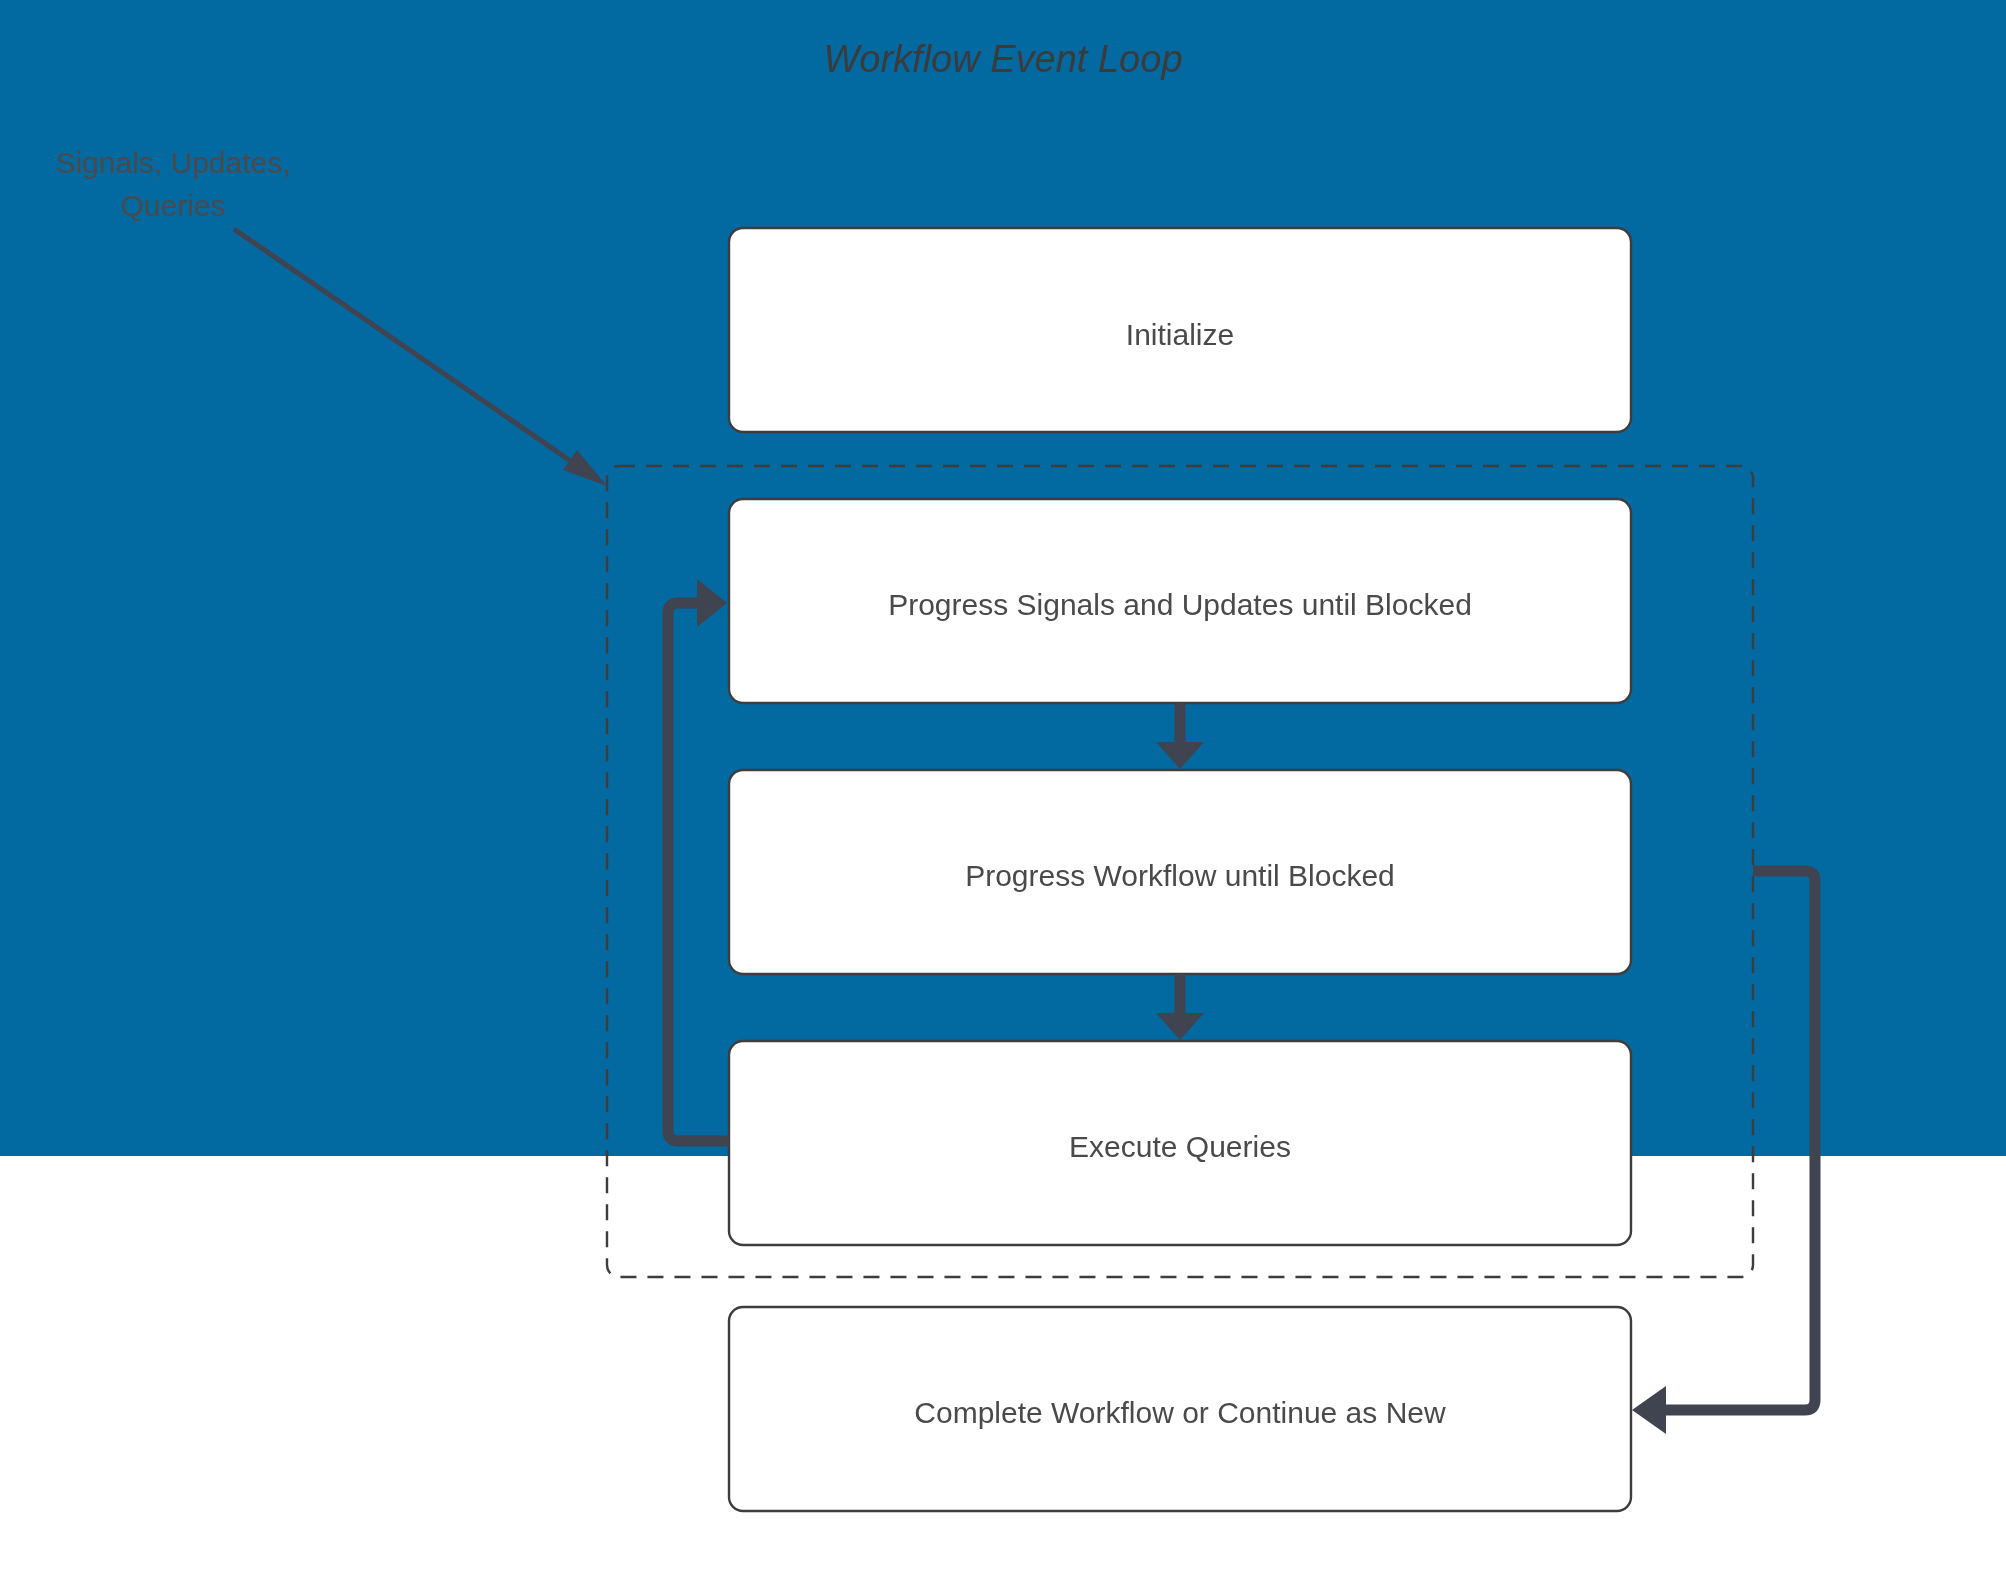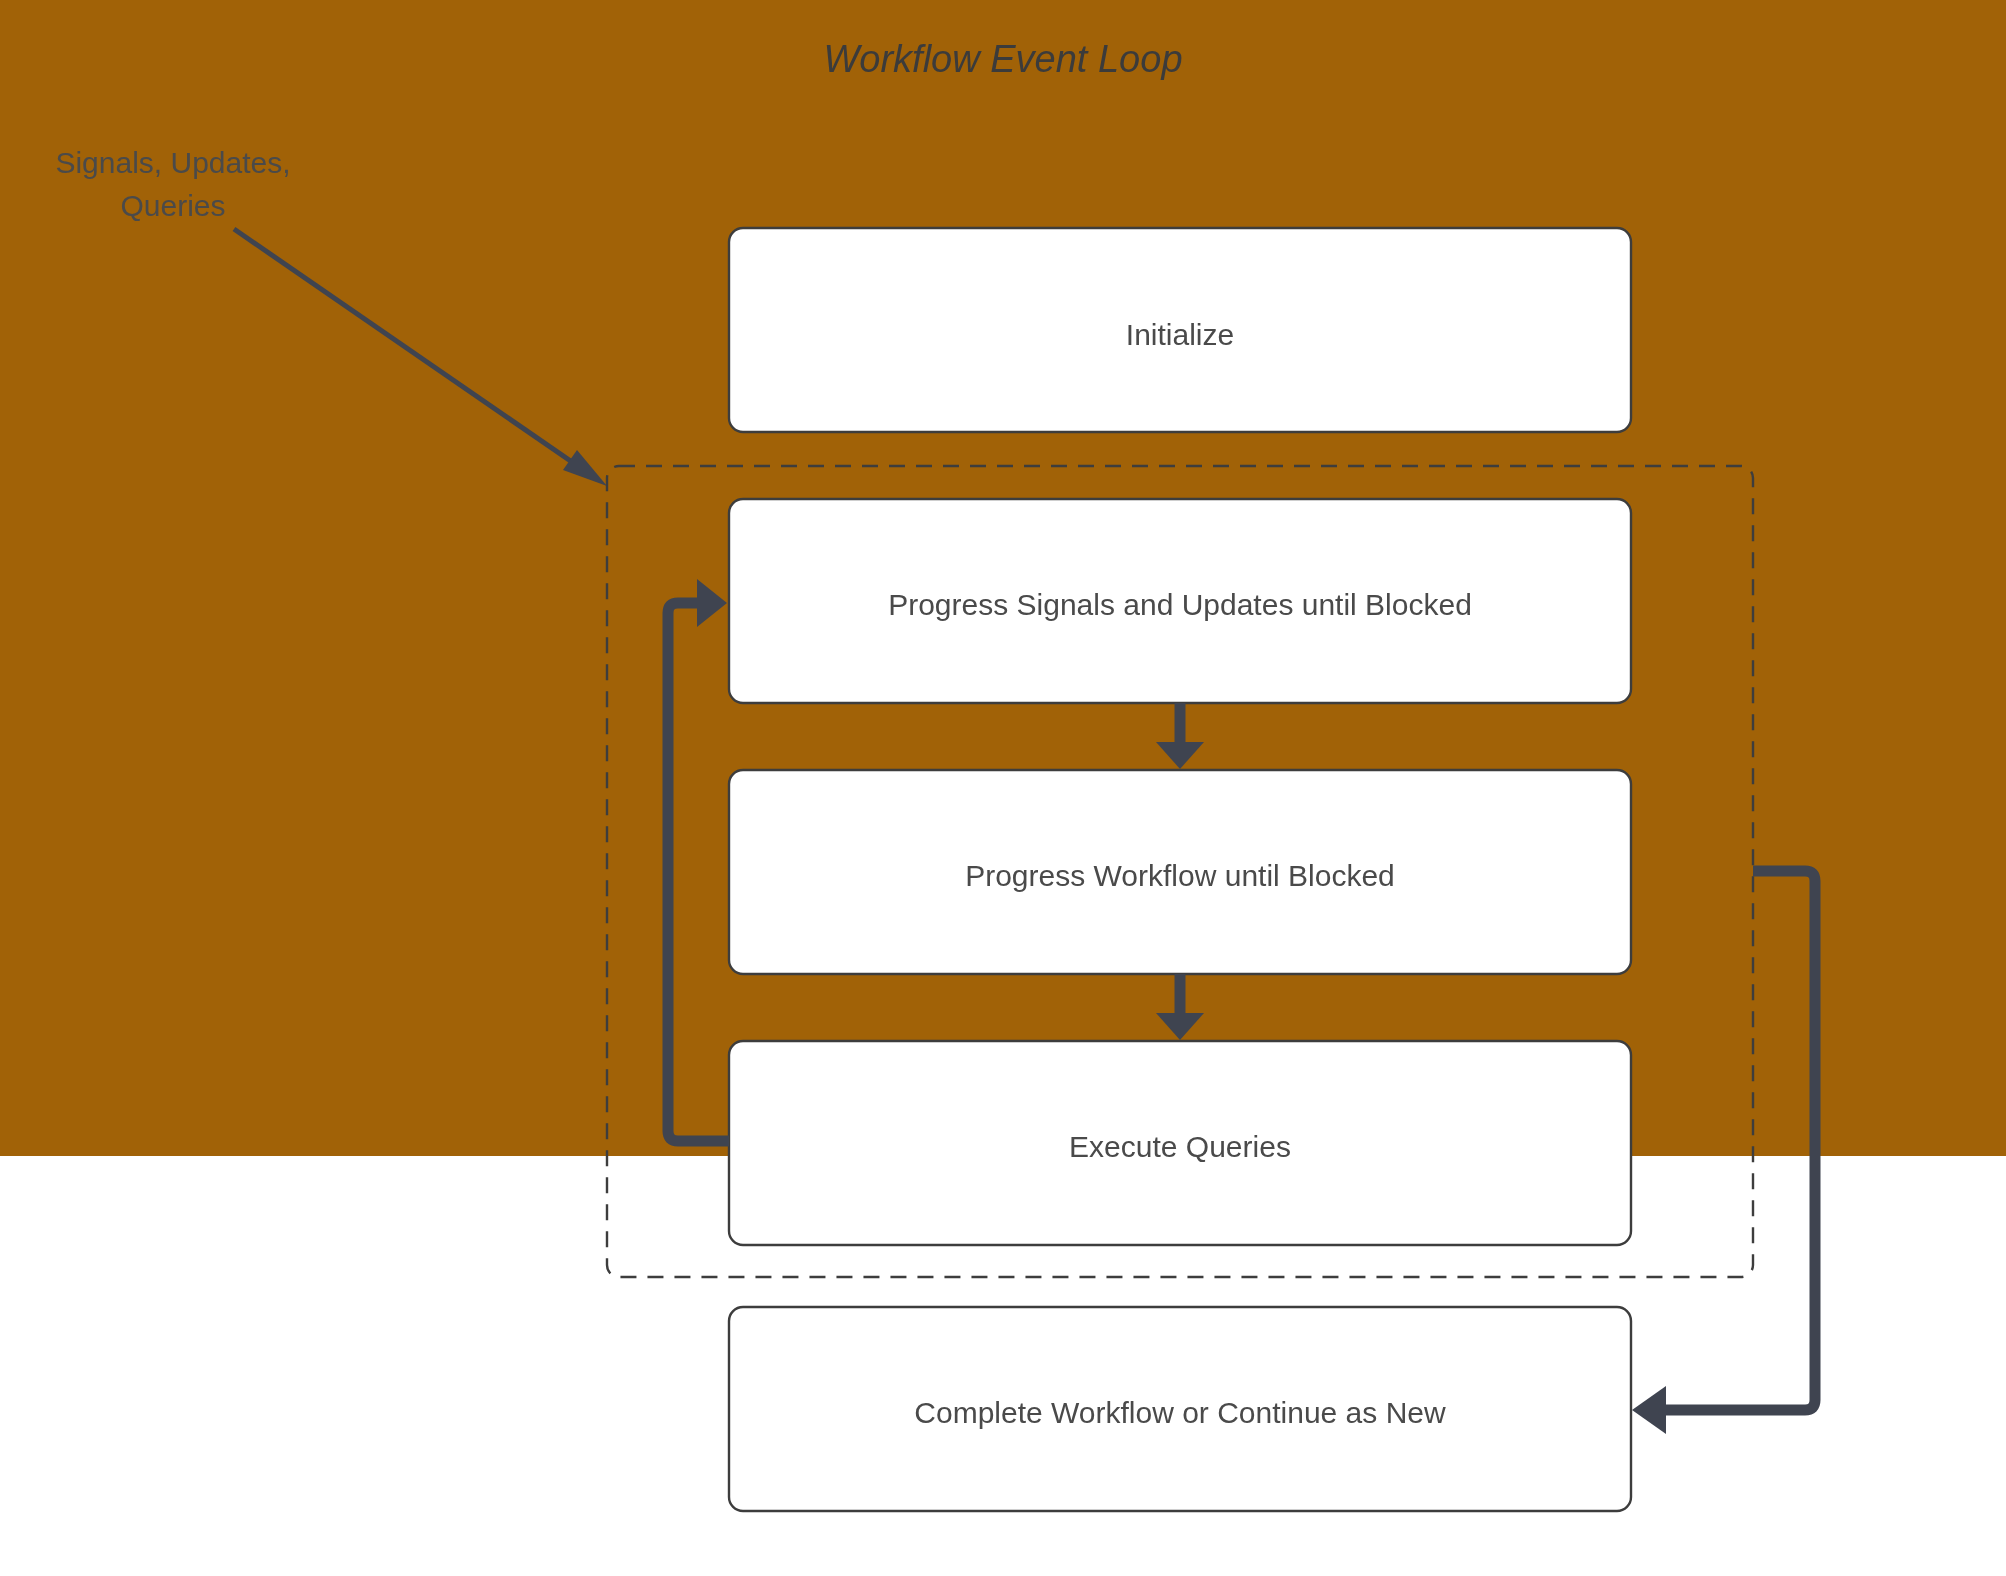--- a/index.html
+++ b/index.html
@@ -10,21 +10,21 @@
   body {
     width: 2006px;
     height: 1576px;
     overflow: hidden;
     font-family: "Liberation Sans", sans-serif;
   }
   #diagram-root {
     position: relative;
     width: 2006px;
     height: 1156px;
-    background: #a16207;
+    background: #0369a1;
   }
   svg.diagram-svg {
     position: absolute;
     top: 0;
     left: 0;
     width: 2006px;
     height: 1576px;
     display: block;
   }
   .diagram-title {

